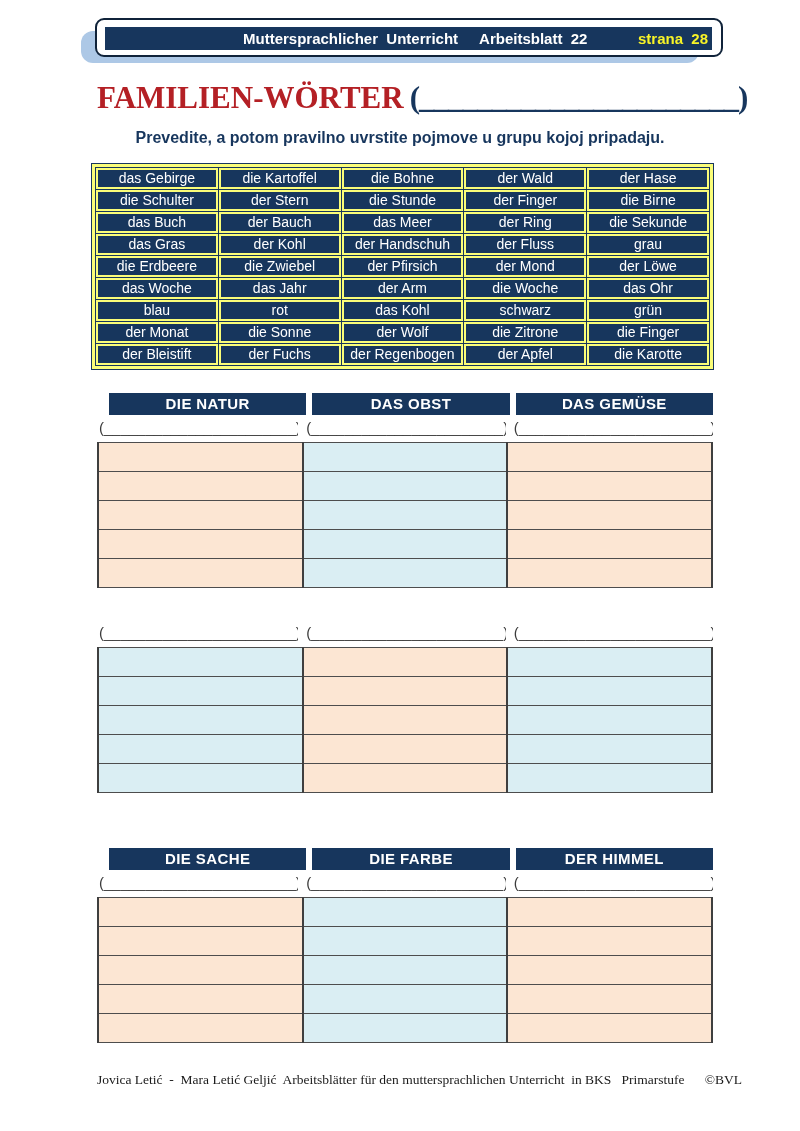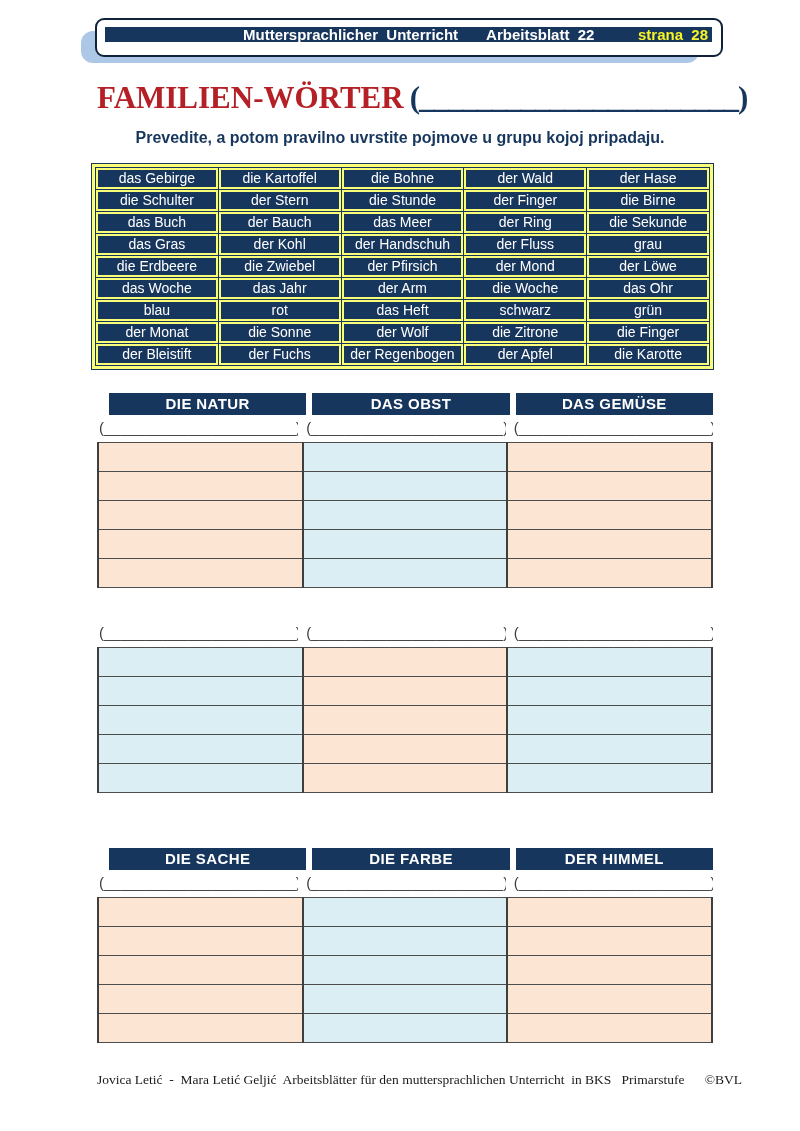--- a/index.html
+++ b/index.html
@@ -15,28 +15,28 @@
   .hdr { position:absolute; left:95px; top:18px; width:628px; height:46px; }
   .hdr-shadow {
     position:absolute; left:-14px; top:13px; width:618px; height:32px;
     background:var(--shadow-blue); border-radius:12px;
   }
   .hdr-box {
     position:absolute; left:0; top:0; width:628px; height:39px;
     background:#fff; border:2px solid #10233a; border-radius:9px;
   }
   .hdr-bar {
-    position:absolute; left:8px; right:9px; top:7px; height:15px;
+    position:absolute; left:8px; right:9px; top:7px; height:23px;
     background:var(--navy);
     display:flex; align-items:center;
     color:#fff; font-weight:bold; font-size:15px;
   }
   .hdr-bar span { white-space:pre; }
   .hdr-t1 { margin-left:138px; }
-  .hdr-t2 { margin-left:28px; }
+  .hdr-t2 { margin-left:21px; }
   .hdr-t3 { margin-left:auto; margin-right:4px; color:var(--yellow-text); }
 
   
   .title {
     position:absolute; left:97px; top:80px; width:620px;
     font-family:"Liberation Serif", serif; font-weight:bold; font-size:31px;
     white-space:nowrap;
   }
   .title-red { color:var(--title-red); }
   .title-blank { color:var(--navy); margin-left:6px; letter-spacing:-1px; }
@@ -159,21 +159,21 @@
         <tr>
           <td>das Woche</td>
           <td>das Jahr</td>
           <td>der Arm</td>
           <td>die Woche</td>
           <td>das Ohr</td>
         </tr>
         <tr>
           <td>blau</td>
           <td>rot</td>
-          <td>das Heft</td>
+          <td>das Kohl</td>
           <td>schwarz</td>
           <td>grün</td>
         </tr>
         <tr>
           <td>der Monat</td>
           <td>die Sonne</td>
           <td>der Wolf</td>
           <td>die Zitrone</td>
           <td>die Finger</td>
         </tr>

